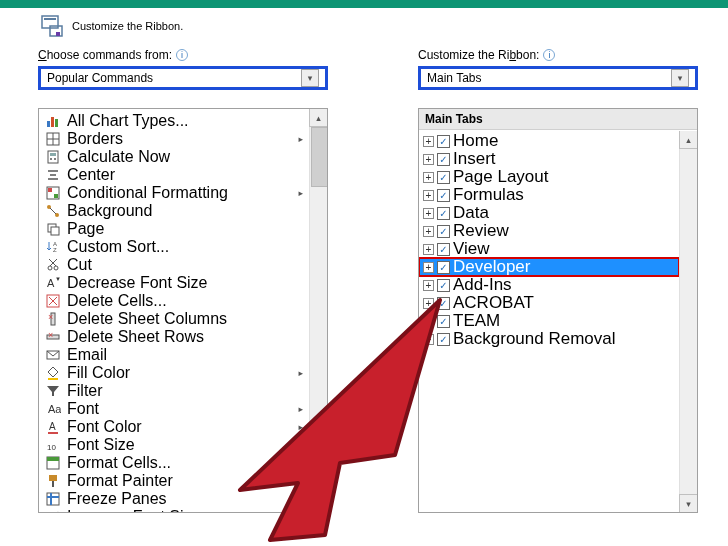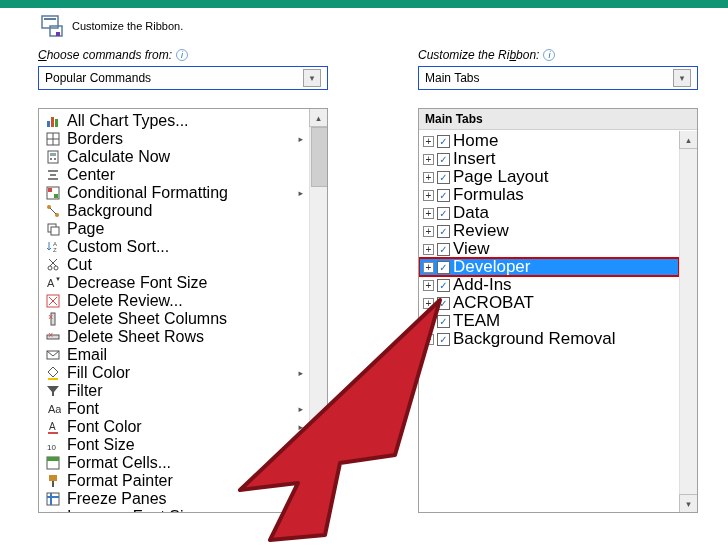--- a/index.html
+++ b/index.html
@@ -6,24 +6,24 @@
 body { font-family: "Segoe UI", Tahoma, sans-serif; font-size: 12px; background: #fff; width: 728px; height: 546px; overflow: hidden; position: relative; }
 .topbar { height: 8px; background: #0d9574; }
 .header { display: flex; align-items: center; gap: 8px; padding: 6px 40px 10px 40px; }
 .header-icon { width: 24px; height: 24px; display: flex; flex-direction: column; }
 .header-icon svg { width: 24px; height: 24px; }
 .header-title { font-size: 11px; }
 .columns { display: flex; padding: 0 16px; gap: 90px; }
 .col { display: flex; flex-direction: column; min-width: 0; }
 .col-left { width: 290px; margin-left: 22px; }
 .col-right { width: 280px; }
-.label-row { display: flex; align-items: center; gap: 4px; margin-bottom: 4px; font-size: 12px; font-style: italic; }
+.label-row { display: flex; align-items: center; gap: 4px; margin-bottom: 4px; font-size: 12px; }
 .label-row .u { text-decoration: underline; }
 .help-icon { width: 12px; height: 12px; border: 1px solid #7aa7d4; border-radius: 50%; color: #2a6fb7; font-size: 9px; line-height: 10px; text-align: center; display: inline-block; }
-.dropdown { position: relative; height: 24px; border: 1px solid #1d4ed8; background: #fff; display: flex; align-items: center; padding: 0 6px; margin-bottom: 18px; }
+.dropdown { position: relative; height: 24px; border: 3px solid #1d4ed8; background: #fff; display: flex; align-items: center; padding: 0 6px; margin-bottom: 18px; }
 .dropdown .dd-text { flex: 1; font-size: 12px; }
 .dropdown .dd-btn { width: 18px; height: 18px; border: 1px solid #a0a0a0; display: flex; align-items: center; justify-content: center; background: #eee; }
 .listbox { border: 1px solid #a0a0a0; background: #fff; position: relative; }
 .listbox-left { height: 405px; overflow: hidden; }
 .listbox-right { height: 405px; overflow: hidden; }
 .scroll-btn { position: absolute; right: 0; width: 18px; height: 18px; background: #eee; border-left: 1px solid #c0c0c0; display: flex; align-items: center; justify-content: center; }
 .scroll-up { top: 0; border-bottom: 1px solid #c0c0c0; }
 .scroll-down { bottom: 0; border-top: 1px solid #c0c0c0; }
 .scroll-track { position: absolute; right: 0; top: 18px; bottom: 18px; width: 18px; background: #efefef; border-left: 1px solid #e0e0e0; }
 .scroll-track-left::before { content: ""; position: absolute; top: 0; left: 1px; width: 15px; height: 58px; background: #cfcfcf; border: 1px solid #b8b8b8; }
@@ -185,21 +185,21 @@
             <span class="cmd-label">Decrease Font Size</span>
           </div>
           <div class="cmd-item">
             <span class="cmd-icon">
               <svg width="16" height="16" viewBox="0 0 16 16">
                 <rect x="2" y="2" width="12" height="12" fill="none" stroke="#d04a4a"></rect>
                 <line x1="4" y1="4" x2="12" y2="12" stroke="#d04a4a"></line>
                 <line x1="12" y1="4" x2="4" y2="12" stroke="#d04a4a"></line>
               </svg>
             </span>
-            <span class="cmd-label">Delete Review...</span>
+            <span class="cmd-label">Delete Cells...</span>
           </div>
           <div class="cmd-item">
             <span class="cmd-icon">
               <svg width="16" height="16" viewBox="0 0 16 16">
                 <rect x="6" y="2" width="4" height="12" fill="#ddd" stroke="#555"></rect>
                 <text x="3" y="9" font-size="9" fill="#d04a4a">×</text>
               </svg>
             </span>
             <span class="cmd-label">Delete Sheet Columns</span>
           </div>

